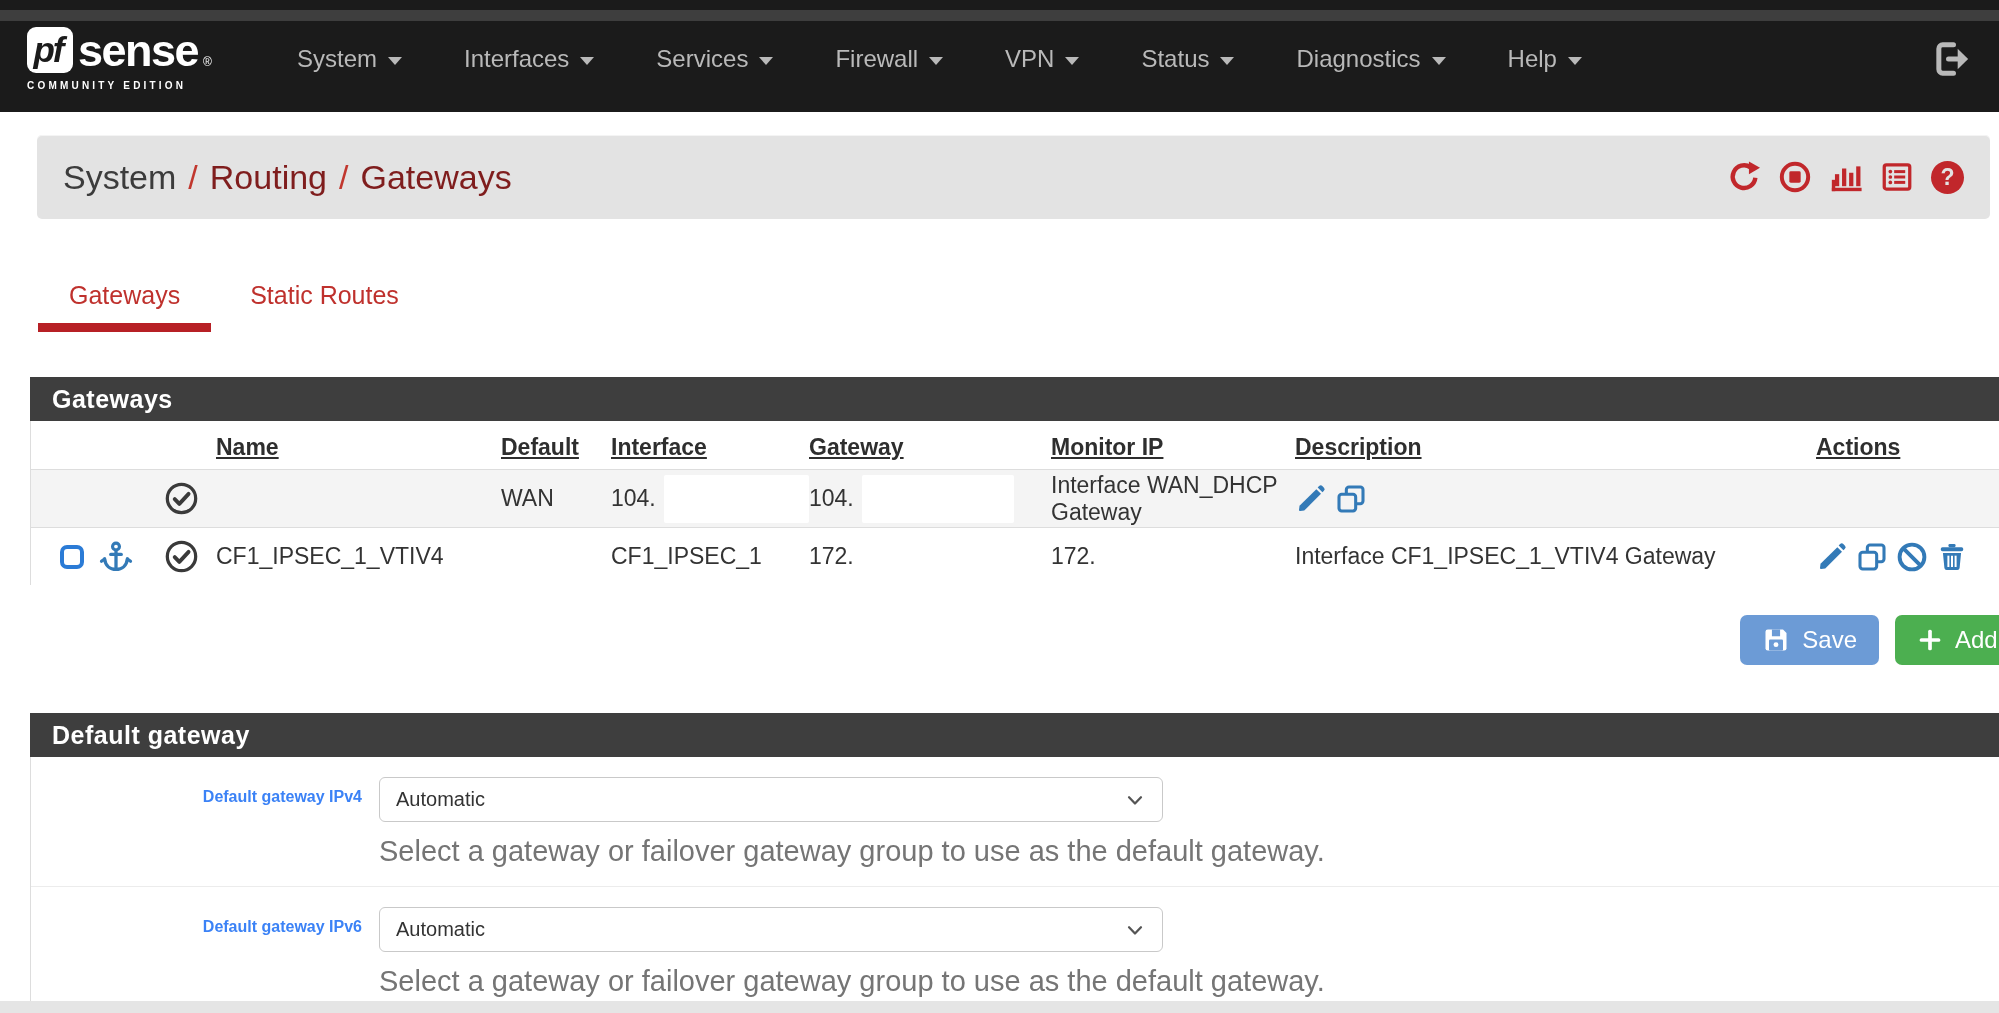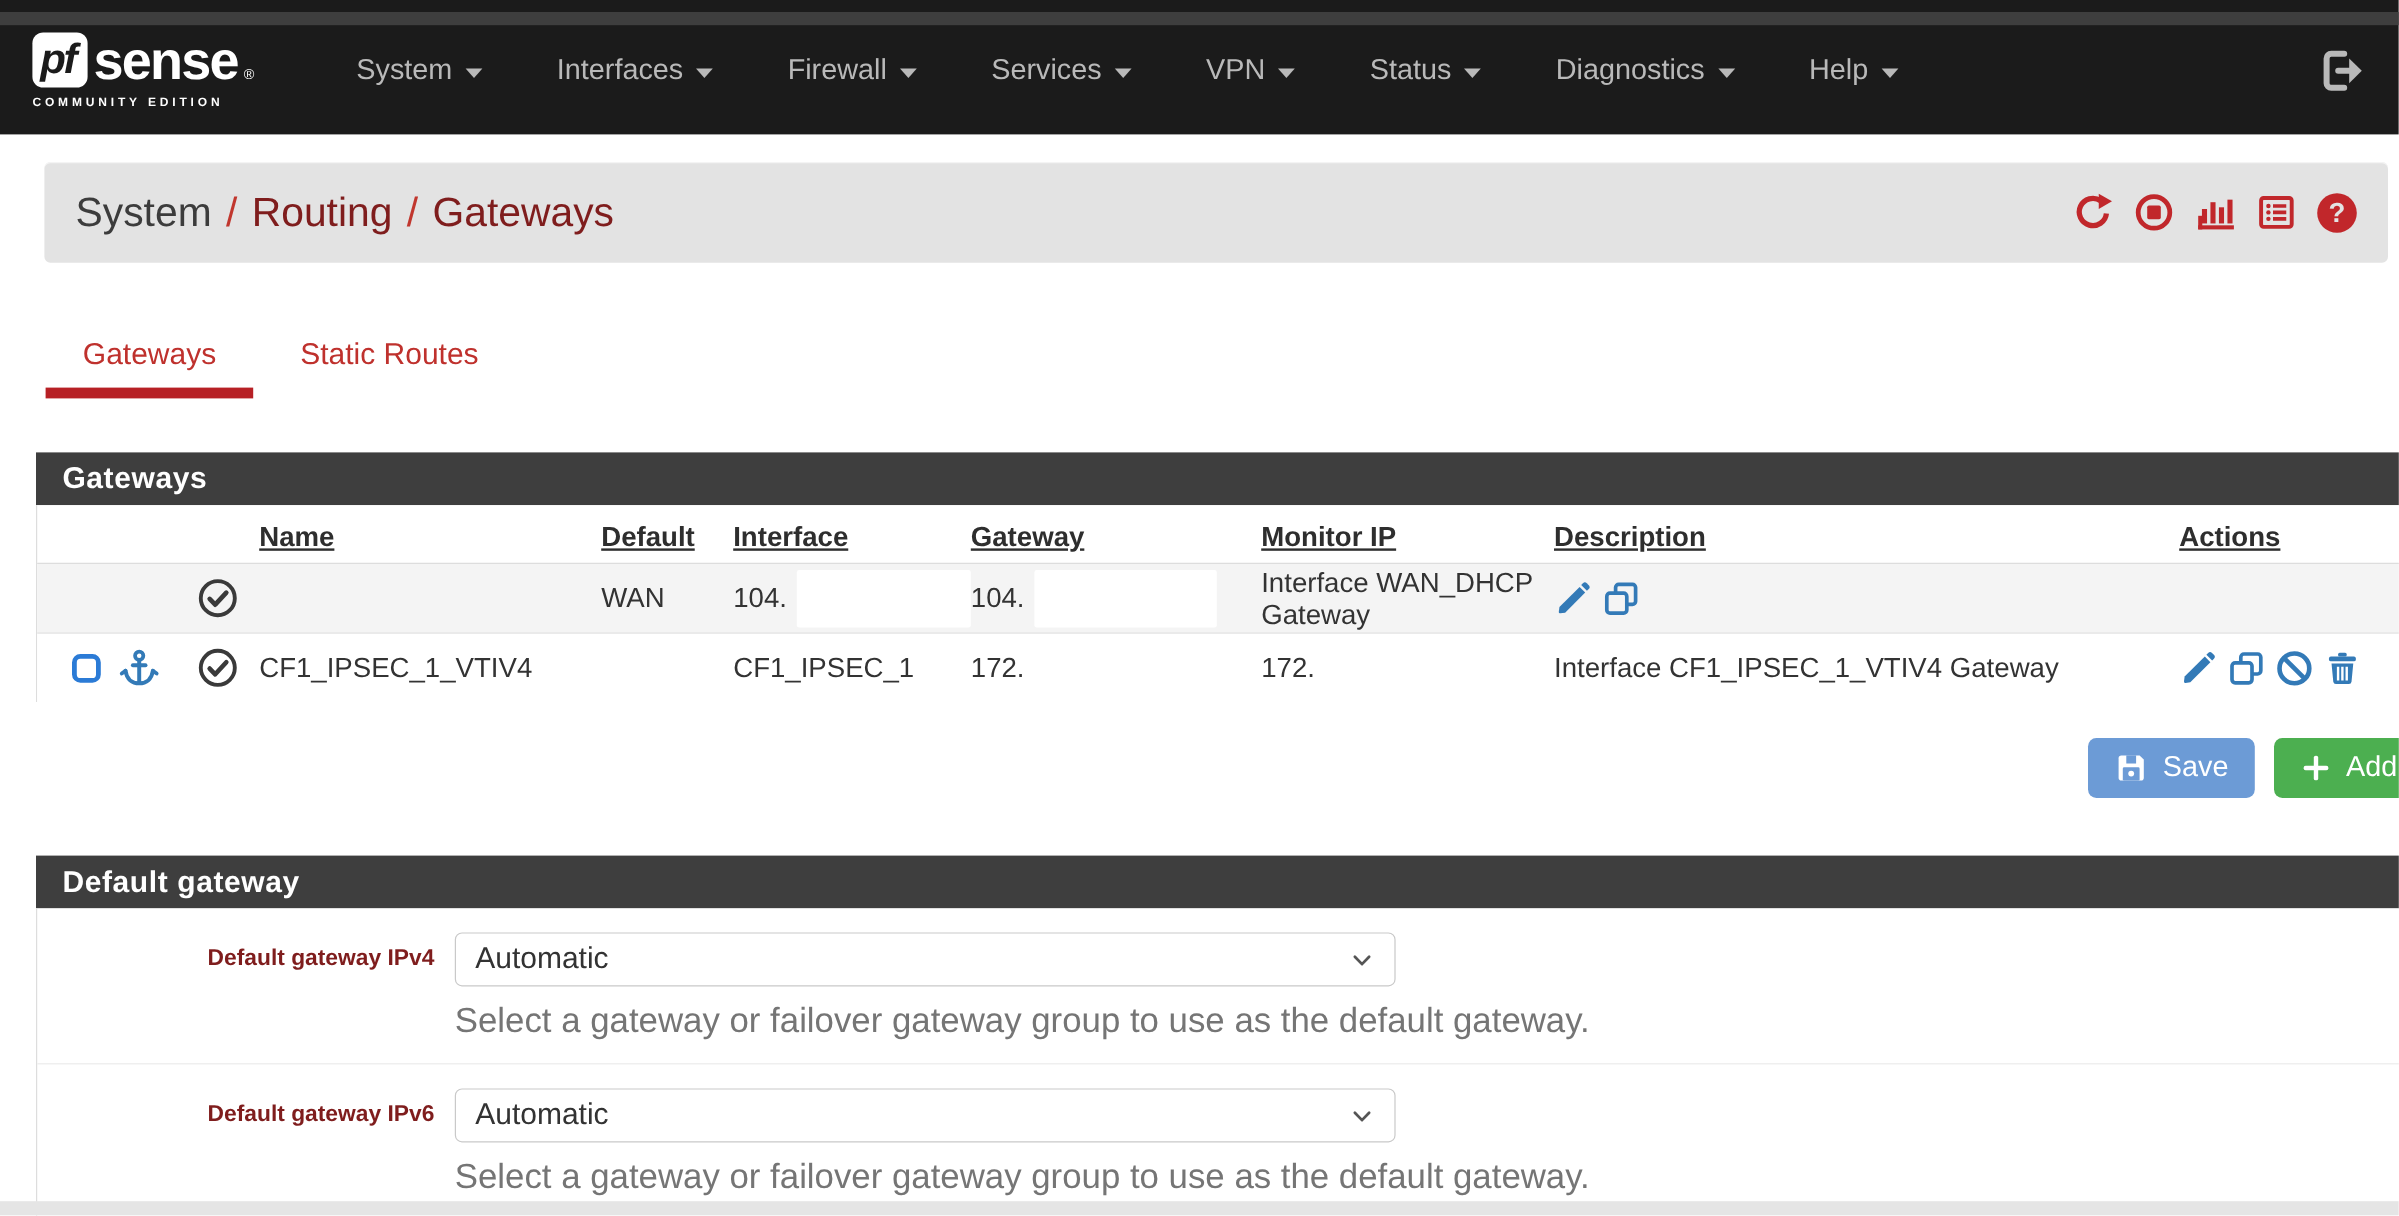--- a/index.html
+++ b/index.html
@@ -108,26 +108,26 @@
     display:flex; align-items:center; gap:12px; padding:0 22px; cursor:pointer;
   }
   .btn-save{ background:#6c9bd6; }
   .btn-add{ background:#4caf50; width:140px; }
 
   
   .dg-panel{ margin-top:48px; }
   .dg-body{ background:#fff; border-left:1px solid #ddd; }
   .form-row{ display:flex; padding:20px 0 18px 0; }
   .form-row + .form-row{ border-top:1px solid #ececec; }
-  .form-label{ width:331px; text-align:right; font-weight:bold; font-size:19px; padding-top:11px; color:#7f1d1d; }
+  .form-label{ width:331px; text-align:right; font-weight:bold; font-size:16px; padding-top:11px; color:#3b82f6; }
   .form-control{ margin-left:17px; }
   .selectbox{
     width:784px; height:45px; background:#fff; border:1px solid #c9c9c9; border-radius:6px;
     display:flex; align-items:center; justify-content:space-between;
-    padding:0 14px 0 16px; font-size:25px; color:#333; cursor:pointer;
+    padding:0 14px 0 16px; font-size:20px; color:#333; cursor:pointer;
   }
   .help{ font-size:29px; color:#757575; margin-top:13px; }
 
   .bottom-strip{ position:absolute; left:0; bottom:0; width:1999px; height:12px; background:#e5e5e5; }
 
   svg{ display:block; }
 </style>
 </head>
 <body>
 
@@ -144,25 +144,25 @@
   <div class="nav-items">
     <div class="nav-item">
       <span>System</span>
       <span class="caret"></span>
     </div>
     <div class="nav-item">
       <span>Interfaces</span>
       <span class="caret"></span>
     </div>
     <div class="nav-item">
+      <span>Services</span>
+      <span class="caret"></span>
+    </div>
+    <div class="nav-item">
       <span>Firewall</span>
-      <span class="caret"></span>
-    </div>
-    <div class="nav-item">
-      <span>Services</span>
       <span class="caret"></span>
     </div>
     <div class="nav-item">
       <span>VPN</span>
       <span class="caret"></span>
     </div>
     <div class="nav-item">
       <span>Status</span>
       <span class="caret"></span>
     </div>

